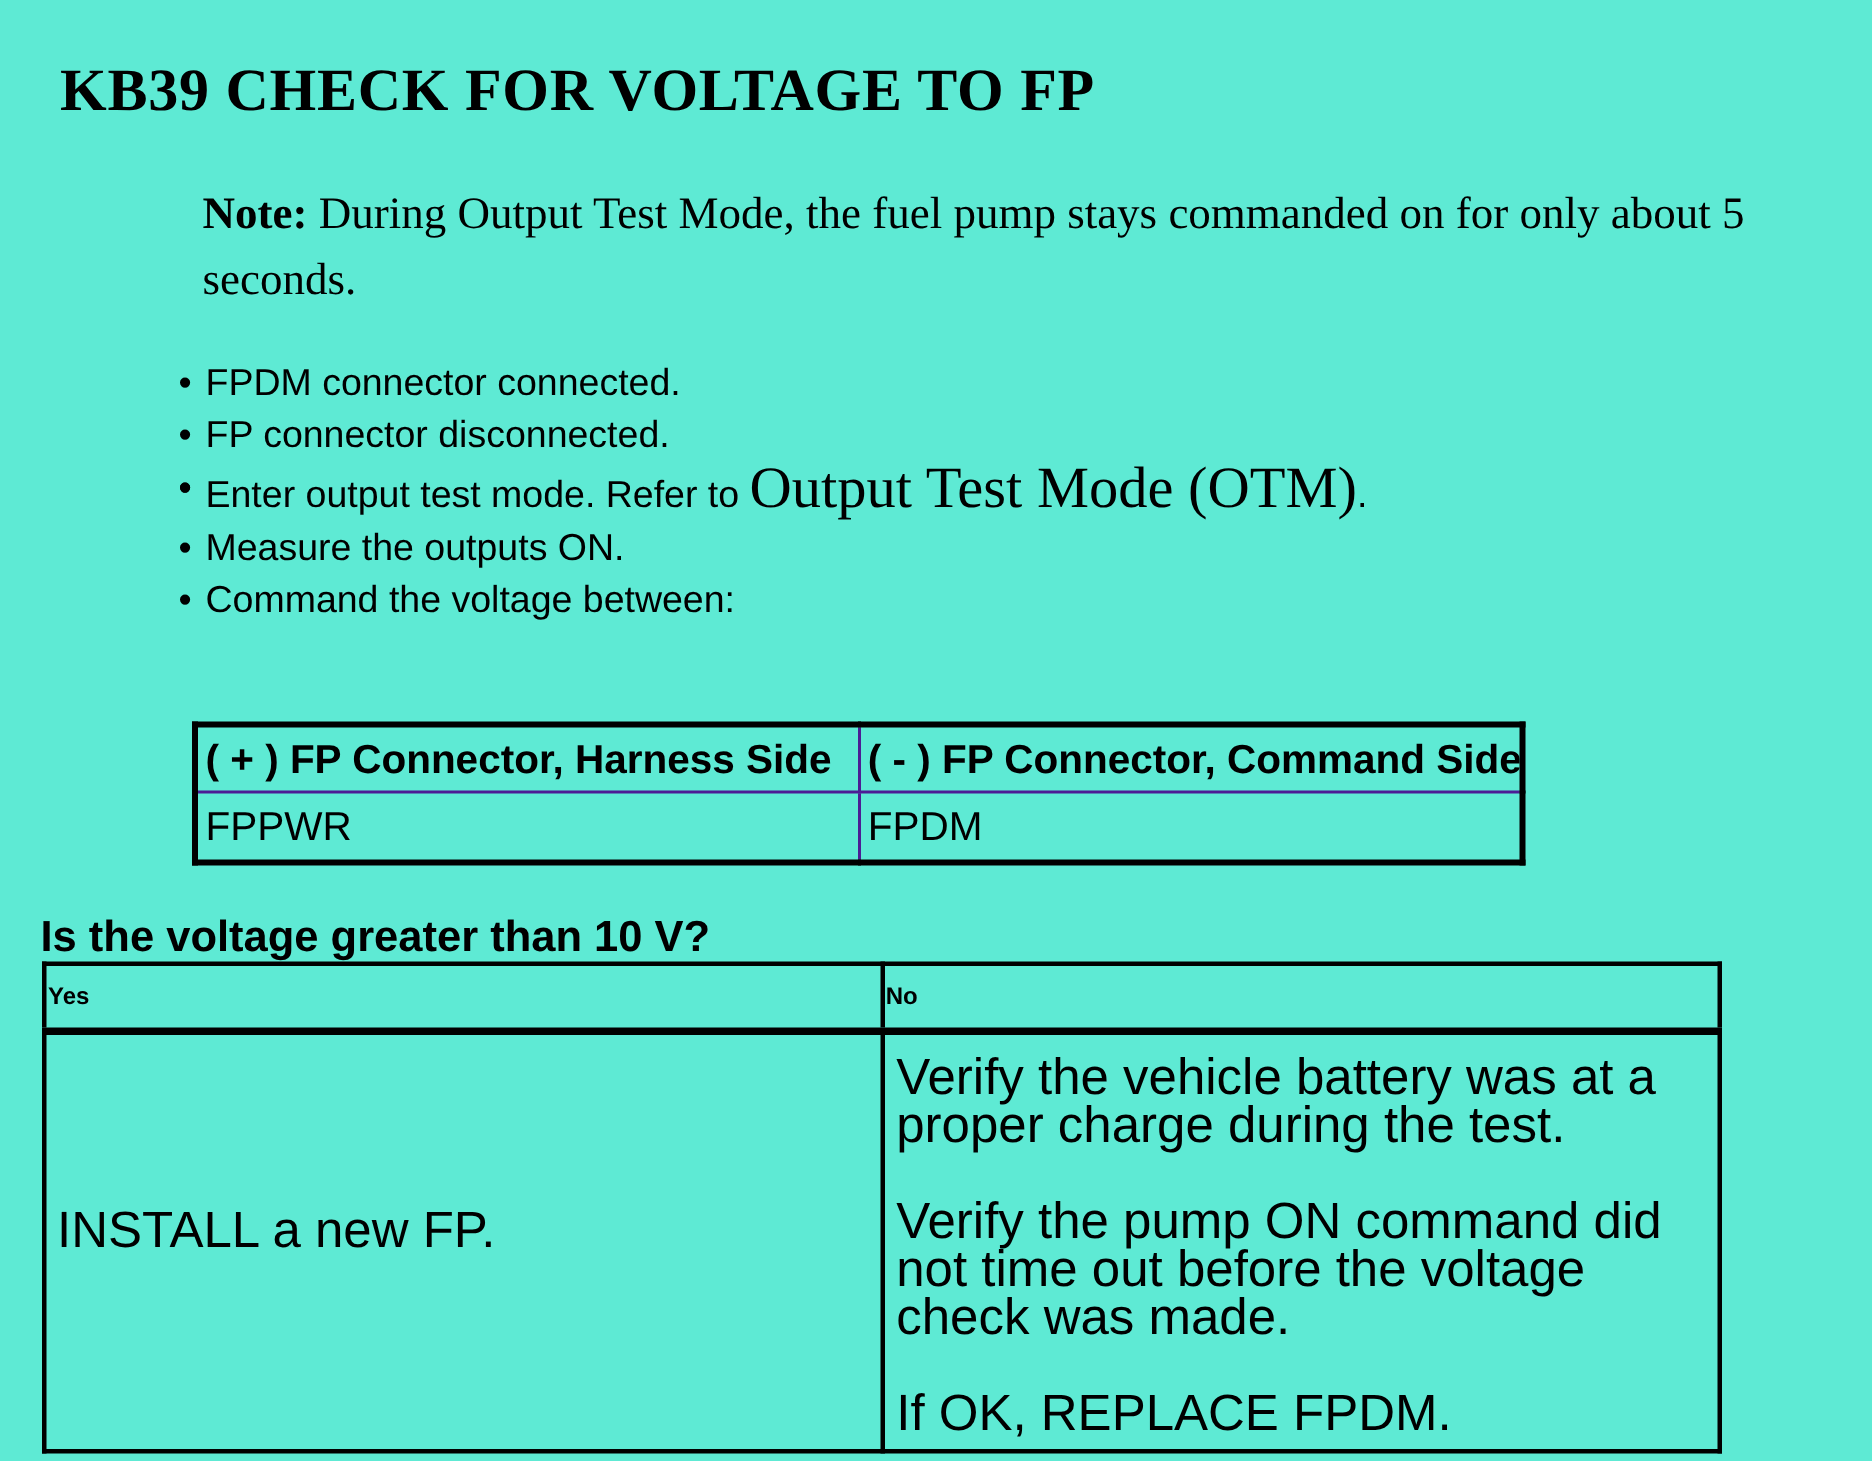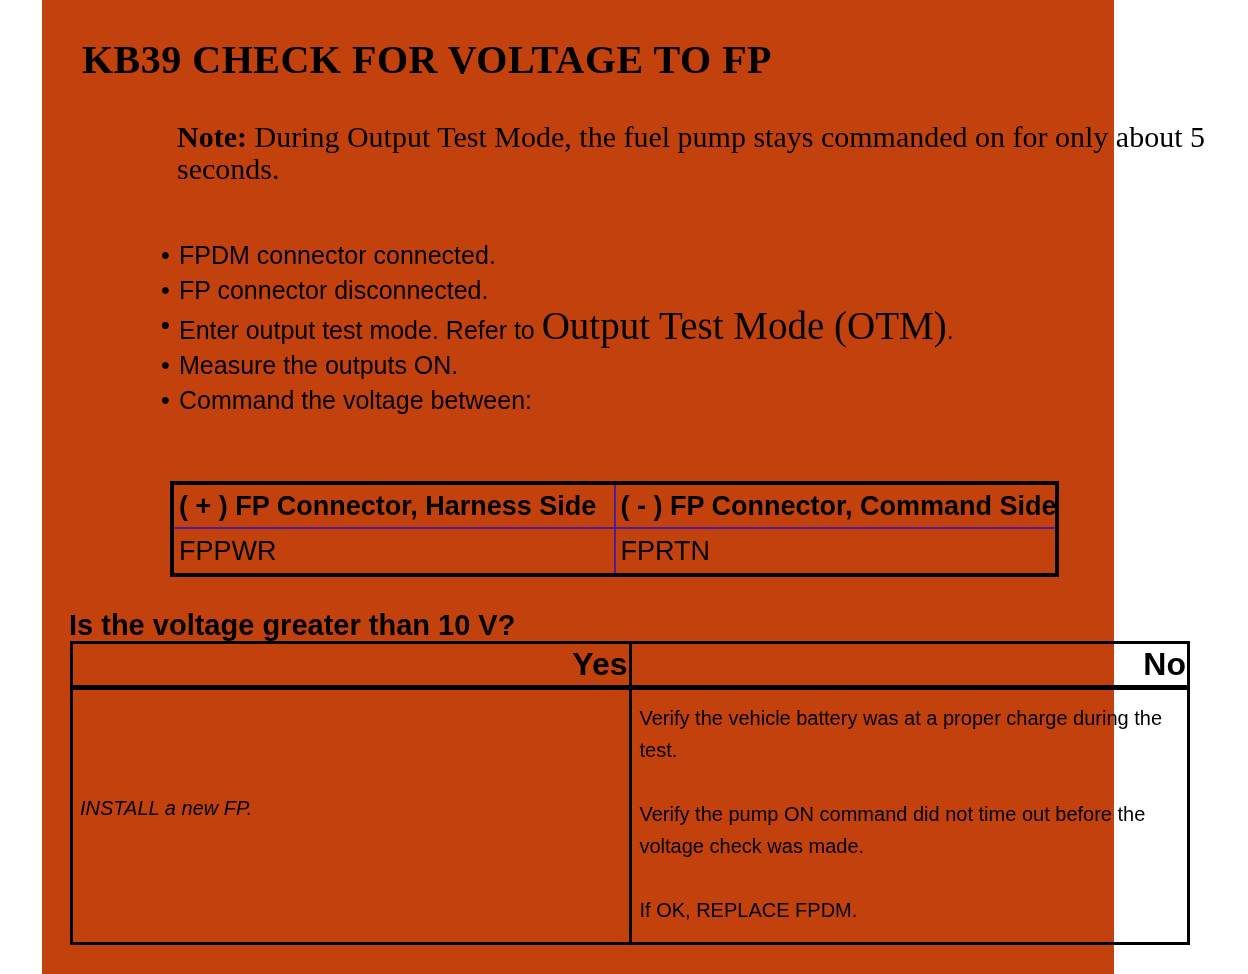--- a/index.html
+++ b/index.html
@@ -3,47 +3,46 @@
 <meta charset="utf-8">
 <style>
   html, body {
     margin: 0;
     padding: 0;
     background: #ffffff;
     overflow: hidden;
   }
   .page {
     position: relative;
-    width: 1072px;
+    width: 1248px;
     height: 974px;
-    background: #c2410c;
+    background: #5eead4;
     color: #000000;
     font-family: "Liberation Sans", sans-serif;
-    margin-left: 42px;
   }
   .doc-title {
     position: absolute;
     left: 40px;
     top: 36px;
     margin: 0;
     font-family: "Liberation Serif", serif;
     font-weight: bold;
     font-size: 40px;
     letter-spacing: 0.5px;
     white-space: nowrap;
   }
   .note {
     position: absolute;
     left: 135px;
     top: 121px;
     width: 1052px;
     margin: 0;
     font-family: "Liberation Serif", serif;
     font-size: 30px;
-    line-height: 32px;
+    line-height: 44px;
   }
   .note .note-label { font-weight: bold; }
   .bullet-list {
     position: absolute;
     left: 119px;
     top: 238px;
     margin: 0;
     padding: 0;
     list-style: none;
     font-size: 25px;
@@ -95,35 +94,34 @@
     position: absolute;
     left: 28px;
     top: 641px;
     width: 1120px;
     border: 3px solid #000;
   }
   .decision-table th {
     border: 3px solid #000;
     border-bottom: 5px solid #000;
     height: 39px;
-    font-size: 32px;
+    font-size: 16px;
     font-weight: bold;
-    text-align: right;
+    text-align: left;
     vertical-align: middle;
     width: 50%;
   }
   .decision-table td {
     border: 3px solid #000;
-    font-size: 20px;
+    font-size: 34px;
   }
   .yes-cell {
     vertical-align: middle;
     padding: 0 0 16px 7px;
     height: 236px;
-    font-style: italic;
   }
   .no-cell {
     vertical-align: top;
     padding: 12px 6px 8px 8px;
   }
   .no-cell p {
     margin: 0 0 32px 0;
     line-height: 32px;
   }
   .no-cell p:last-child { margin-bottom: 0; }
@@ -169,21 +167,21 @@
   <table class="measurement-table">
     <thead>
       <tr>
         <th>( + ) FP Connector, Harness Side</th>
         <th>( - ) FP Connector, Command Side</th>
       </tr>
     </thead>
     <tbody>
       <tr>
         <td>FPPWR</td>
-        <td>FPRTN</td>
+        <td>FPDM</td>
       </tr>
     </tbody>
   </table>
 
   <div class="question">Is the voltage greater than 10 V?</div>
 
   <table class="decision-table">
     <thead>
       <tr>
         <th>Yes</th>

